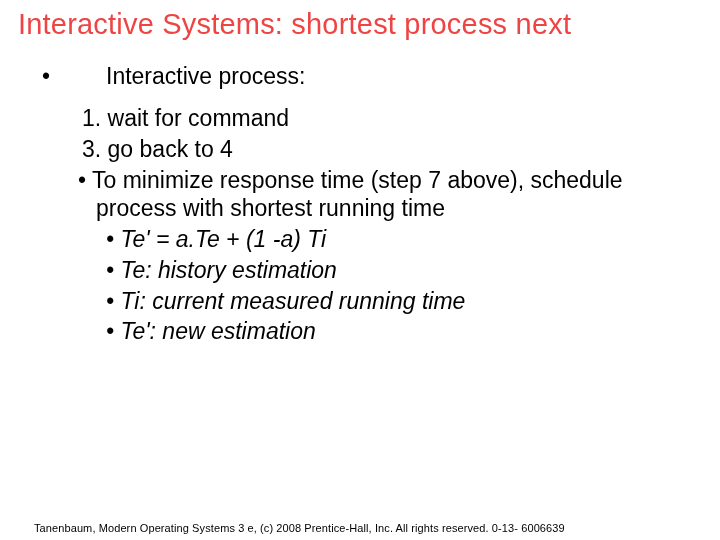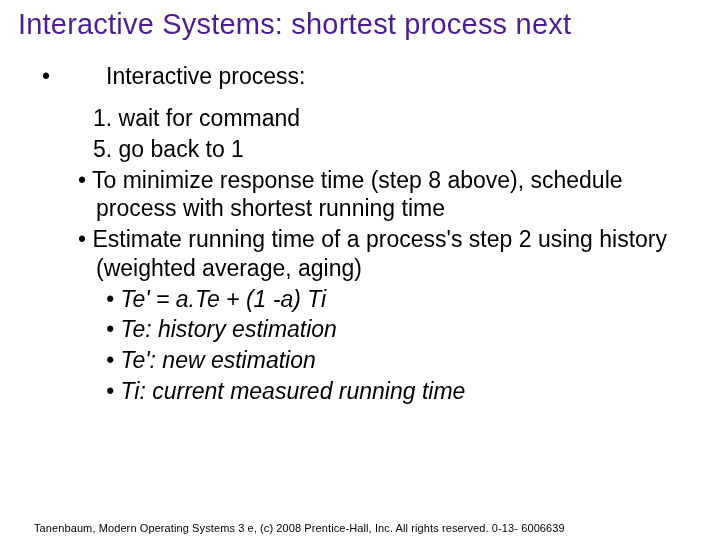--- a/index.html
+++ b/index.html
@@ -12,21 +12,21 @@
     color: #000;
     box-sizing: border-box;
   }
   .slide {
     padding: 8px 18px 6px 18px;
     box-sizing: border-box;
     height: 100%;
     position: relative;
   }
   .title {
-    color: #4c1d95;
+    color: #ef4444;
     font-size: 29px;
     font-weight: normal;
     margin: 0 0 22px 0;
     letter-spacing: 0.2px;
   }
   .row1 {
     display: flex;
     align-items: baseline;
     font-size: 23px;
     margin-bottom: 14px;
@@ -38,21 +38,21 @@
   }
   .row1-text {
     padding-left: 24px;
   }
   .body {
     font-size: 23px;
     line-height: 1.25;
     padding-left: 60px;
   }
   .num-item {
-    margin: 0 0 2px 15px;
+    margin: 0 0 2px 4px;
   }
   .bul-item {
     text-indent: -18px;
     padding-left: 18px;
     margin: 0 0 2px 0;
   }
   .sub-item {
     text-indent: -18px;
     padding-left: 46px;
     margin: 0 0 2px 0;
@@ -75,27 +75,26 @@
   <h1 class="title">Interactive Systems: shortest process next</h1>
 
   <div class="row1">
     <div class="row1-bullet">•</div>
     <div class="row1-text">Interactive process:</div>
   </div>
 
   <div class="body">
 
     <div class="num-item">1. wait for command</div>
-    <div class="num-item">5. go back to 1</div>
+    <div class="num-item">3. go back to 4</div>
 
-    <div class="bul-item">• To minimize response time (step 8 above), schedule process with shortest running time</div>
-    <div class="bul-item">• Estimate running time of a process's step 2 using history (weighted average, aging)</div>
+    <div class="bul-item">• To minimize response time (step 7 above), schedule process with shortest running time</div>
 
     <div class="sub-item">• Te' = a.Te + (1 -a) Ti</div>
     <div class="sub-item">• Te: history estimation</div>
+    <div class="sub-item">• Ti: current measured running time</div>
     <div class="sub-item">• Te': new estimation</div>
-    <div class="sub-item">• Ti: current measured running time</div>
 
   </div>
 
   <div class="footer">Tanenbaum, Modern Operating Systems 3 e, (c) 2008 Prentice-Hall, Inc. All rights reserved. 0-13- 6006639</div>
 
 </div>
 
 </body></html>

